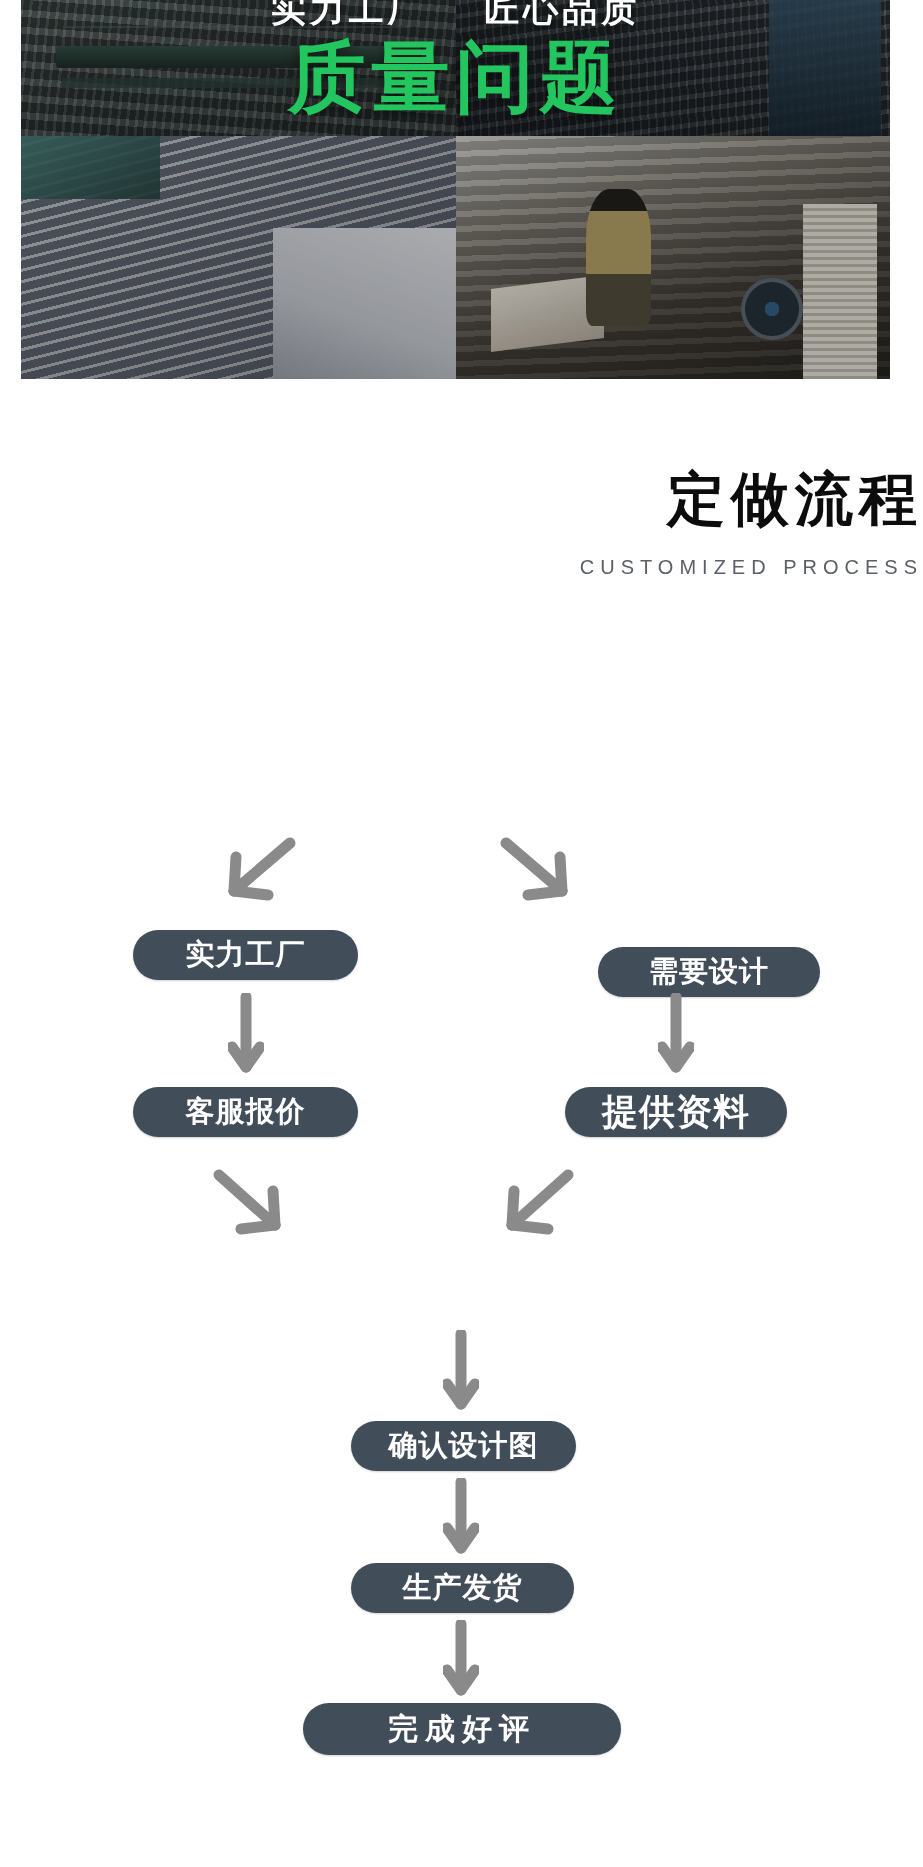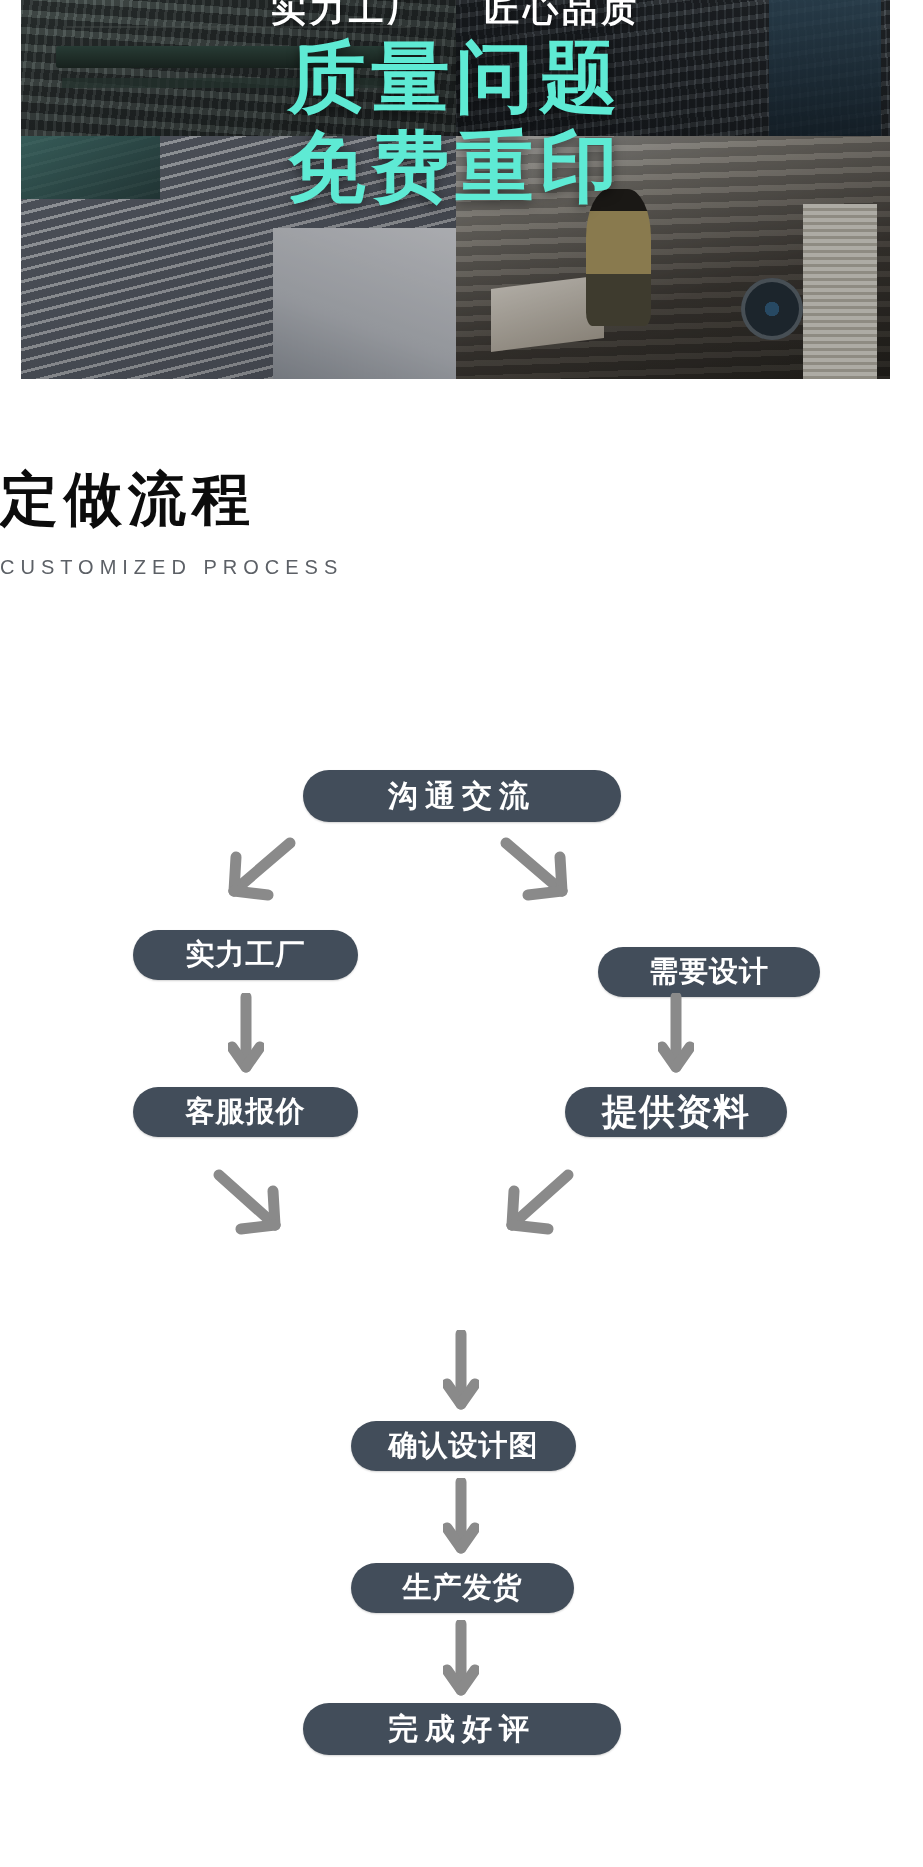--- a/index.html
+++ b/index.html
@@ -89,30 +89,30 @@
     position:absolute; inset:0; display:flex; flex-direction:column;
     align-items:center; justify-content:flex-start; padding-top:0;
   }
   .hero-line-top{
     color:#ffffff; font-weight:700; font-size:35px; letter-spacing:4px;
     margin-top:-14px; text-shadow:0 2px 6px rgba(0,0,0,.45);
     white-space:nowrap;
   }
   .hero-line-top .gap{ display:inline-block; width:30px; }
   .hero-big{
-    color:#5eead4; font-weight:900; font-size:78px; line-height:.98;
+    color:#22c55e; font-weight:900; font-size:78px; line-height:.98;
     letter-spacing:6px; text-shadow:0 3px 12px rgba(0,0,0,.5);
     white-space:nowrap;
   }
   .hero-big.l1{ margin-top:6px; }
   .hero-big.l2{ margin-top:14px; }
 
   
   .section-head{
-    position:absolute; left:0; top:470px; width:923px; text-align:left;
+    position:absolute; left:0; top:470px; width:923px; text-align:right;
   }
   .sec-title{
     font-size:58px; font-weight:900; color:#0c0c0c;
     letter-spacing:6px; line-height:1;
   }
   .sec-sub{
     margin-top:28px; font-size:20px; color:#5c6066;
     letter-spacing:6px; font-weight:400;
   }
 
@@ -159,32 +159,30 @@
   </div>
   <div class="hero-tint"></div>
 
   <div class="hero-text">
     <div class="hero-line-top">
       <span>实力工厂</span>
       <span class="gap"></span>
       <span>匠心品质</span>
     </div>
     <div class="hero-big l1">质量问题</div>
-    <div class="hero-big l2">免费重印</div>
   </div>
 </div>
 
 <div class="section-head">
   <div class="sec-title">定做流程</div>
   <div class="sec-sub">CUSTOMIZED PROCESS</div>
 </div>
 
 <div class="flow">
 
-  <div class="node n-lvl1">沟通交流</div>
 
   <div class="arrow" style="left:212px; top:835px;">
     <svg width="90" height="70" viewBox="0 0 90 70">
       <g stroke="#8a8a8a" stroke-width="11" stroke-linecap="round" fill="none">
         <line x1="78" y1="8" x2="22" y2="56"></line>
         <line x1="22" y1="56" x2="24" y2="22"></line>
         <line x1="22" y1="56" x2="56" y2="60"></line>
       </g>
     </svg>
   </div>

